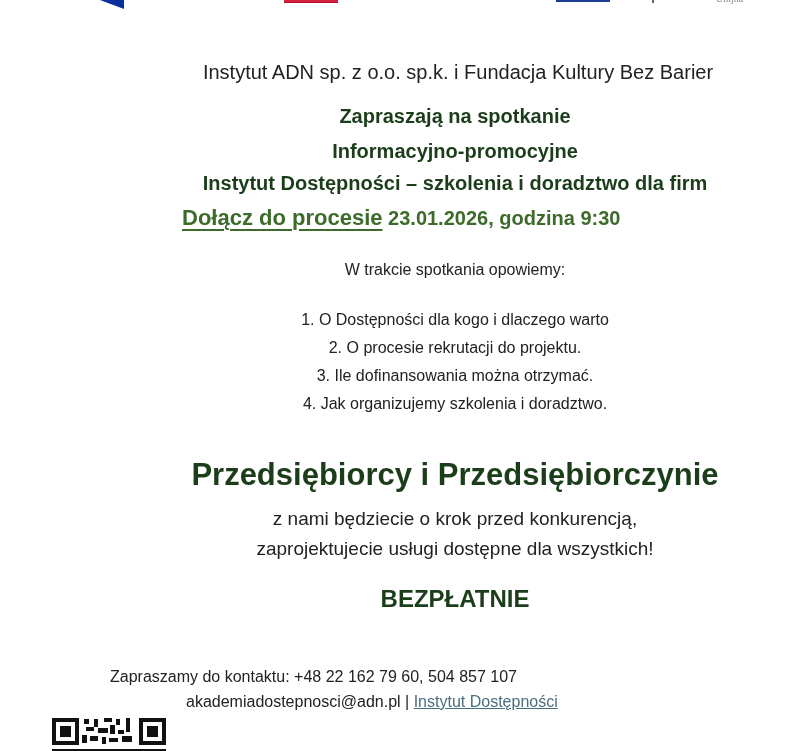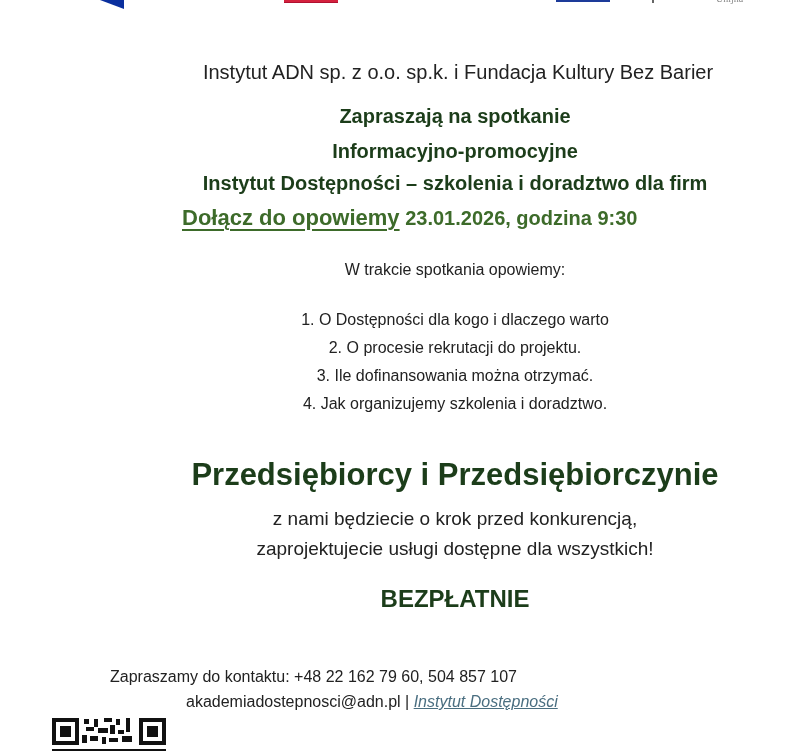--- a/index.html
+++ b/index.html
@@ -28,41 +28,41 @@
   .agenda { left: 0; width: 910px; top: 306px; font-size: 16px; line-height: 28px; margin: 0; padding: 0; list-style: none; }
   .agenda li { text-align: center; }
 
   .headline { left: 0; width: 910px; top: 457px; font-size: 31px; font-weight: bold; }
   .sub1 { left: 0; width: 910px; top: 508px; font-size: 19px; }
   .sub2 { left: 0; width: 910px; top: 538px; font-size: 19px; }
   .free { left: 0; width: 910px; top: 585px; font-size: 24px; font-weight: bold; }
 
   .contact1 { left: 110px; top: 668px; font-size: 16px; white-space: nowrap; }
   .contact2 { left: 186px; top: 693px; font-size: 16px; white-space: nowrap; }
-  .site-link { color: #4a6e80; text-decoration: underline; cursor: pointer; font-style: italic; }
+  .site-link { color: #4a6e80; text-decoration: underline; cursor: pointer; }
 
   .qr { left: 52px; top: 716px; width: 114px; height: 35px; }
 </style>
 </head>
 <body>
 
 <div class="abs logo-eu-flag"></div>
 <div class="abs logo-pl-flag"></div>
 <div class="abs logo-eu-bar"></div>
 <div class="abs logo-tick"></div>
 <div class="abs logo-text">Unijna</div>
 
 <div class="abs center-text org-line">Instytut ADN sp. z o.o. sp.k. i Fundacja Kultury Bez Barier</div>
 
 <div class="abs center-text invite1 dark-green">Zapraszają na spotkanie</div>
 <div class="abs center-text invite2 dark-green">Informacyjno-promocyjne</div>
 <div class="abs center-text invite3 dark-green">Instytut Dostępności – szkolenia i doradztwo dla firm</div>
 
 <div class="abs join-row">
-  <a class="join-link">Dołącz do opowiemy</a><span class="join-date"> 23.01.2026, godzina 9:30</span>
+  <a class="join-link">Dołącz do procesie</a><span class="join-date"> 23.01.2026, godzina 9:30</span>
 </div>
 
 <div class="abs center-text intro body-text">W trakcie spotkania opowiemy:</div>
 <ul class="abs agenda body-text">
   <li>1. O Dostępności dla kogo i dlaczego warto</li>
   <li>2. O procesie rekrutacji do projektu.</li>
   <li>3. Ile dofinansowania można otrzymać.</li>
   <li>4. Jak organizujemy szkolenia i doradztwo.</li>
 </ul>
 

